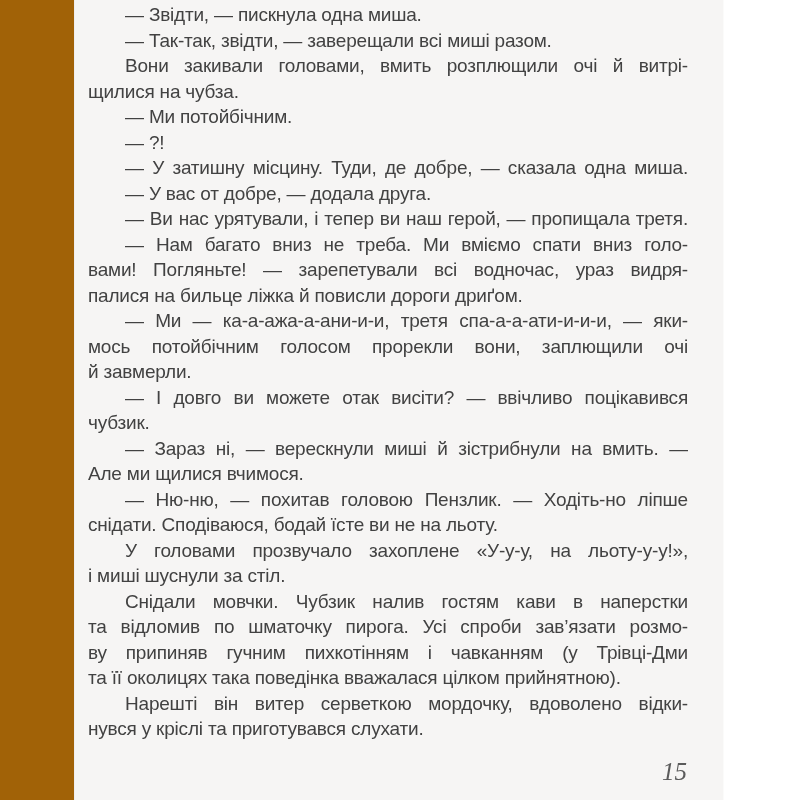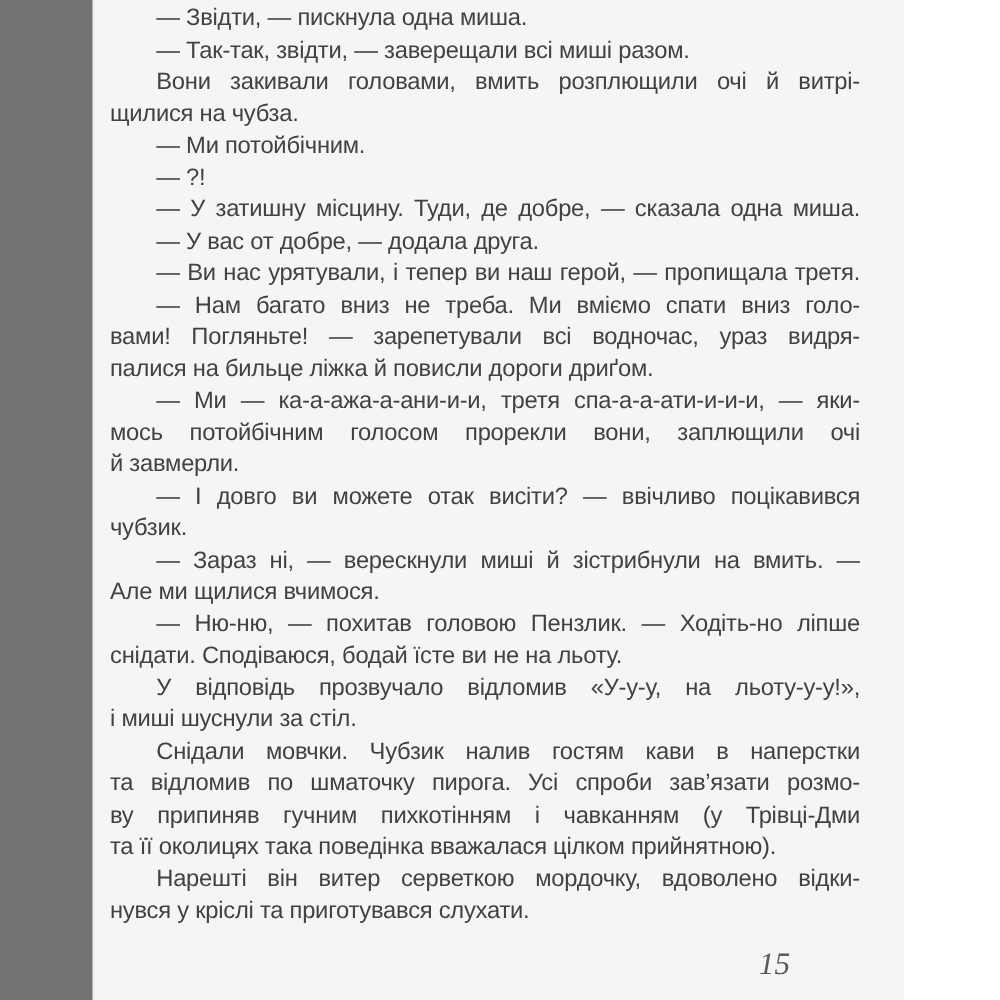--- a/index.html
+++ b/index.html
@@ -8,21 +8,21 @@
     width: 800px;
     height: 800px;
     background: #ffffff;
     font-family: "Liberation Sans", "DejaVu Sans", sans-serif;
     overflow: hidden;
   }
   .scan-root {
     position: relative;
     width: 663px;
     height: 800px;
-    background: #737373;
+    background: #a16207;
   }
   .page {
     position: absolute;
     left: 74px;
     top: 0;
     width: 650px;
     height: 800px;
     background: #f6f5f4;
     box-shadow: inset 1px 0 0 #efeeed, inset -1px 0 0 #fbfbfa;
   }
@@ -51,21 +51,21 @@
     padding-left: 37px;
   }
   .line.just.indent {
     width: 563px;
   }
   .page-number {
     position: absolute;
     right: 37px;
     top: 758px;
     width: 80px;
-    text-align: left;
+    text-align: right;
     font-family: "Liberation Serif", "DejaVu Serif", serif;
     font-style: italic;
     font-size: 25px;
     color: #5b5b5b;
   }
 </style>
 </head>
 <body>
 
 <div class="scan-root">
@@ -85,21 +85,21 @@
         <div class="line">палися на бильце ліжка й повисли дороги дриґом.</div>
         <div class="line just indent">— Ми — ка-а-ажа-а-ани-и-и, третя спа-а-а-ати-и-и-и, — яки-</div>
         <div class="line just">мось потойбічним голосом прорекли вони, заплющили очі</div>
         <div class="line">й завмерли.</div>
         <div class="line just indent">— І довго ви можете отак висіти? — ввічливо поцікавився</div>
         <div class="line">чубзик.</div>
         <div class="line just indent">— Зараз ні, — верескнули миші й зістрибнули на вмить. —</div>
         <div class="line">Але ми щилися вчимося.</div>
         <div class="line just indent">— Ню-ню, — похитав головою Пензлик. — Ходіть-но ліпше</div>
         <div class="line">снідати. Сподіваюся, бодай їсте ви не на льоту.</div>
-        <div class="line just indent">У відповідь прозвучало відломив «У-у-у, на льоту-у-у!»,</div>
+        <div class="line just indent">У головами прозвучало захоплене «У-у-у, на льоту-у-у!»,</div>
         <div class="line">і миші шуснули за стіл.</div>
         <div class="line just indent">Снідали мовчки. Чубзик налив гостям кави в наперстки</div>
         <div class="line just">та відломив по шматочку пирога. Усі спроби зав’язати розмо-</div>
         <div class="line just">ву припиняв гучним пихкотінням і чавканням (у Трівці-Дми</div>
         <div class="line">та її околицях така поведінка вважалася цілком прийнятною).</div>
         <div class="line just indent">Нарешті він витер серветкою мордочку, вдоволено відки-</div>
         <div class="line">нувся у кріслі та приготувався слухати.</div>
       </div>
     <div class="page-number">15</div>
   </div>

